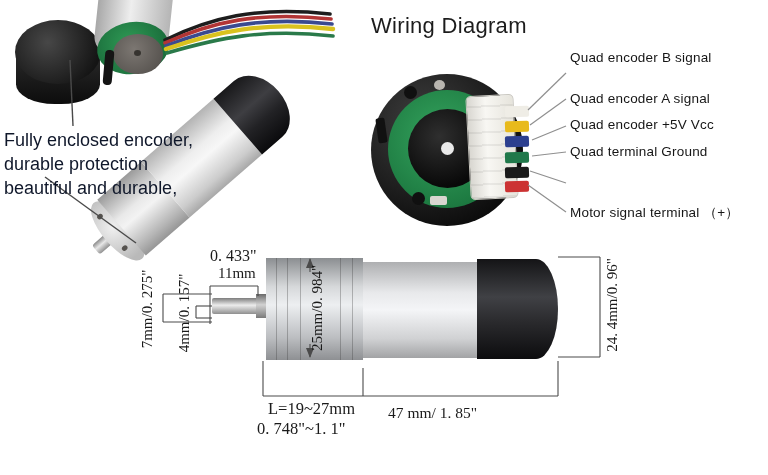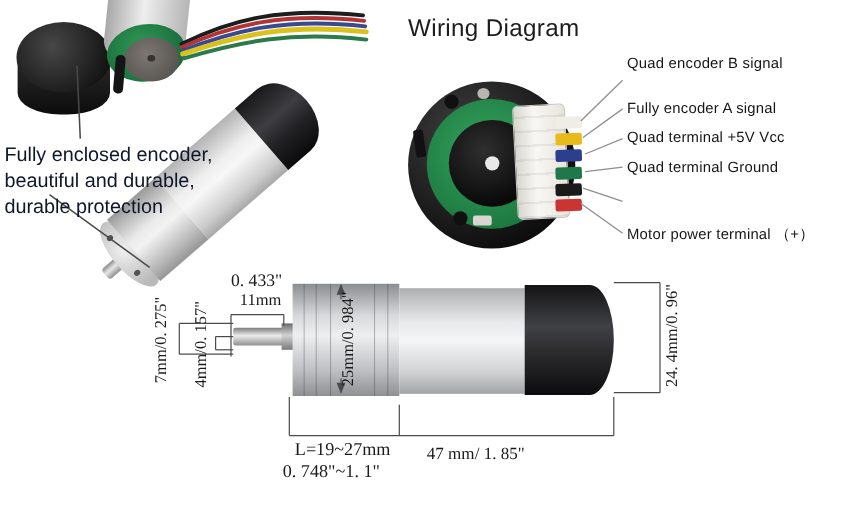--- a/index.html
+++ b/index.html
@@ -98,22 +98,22 @@
     <div class="abs bm-face"></div>
     <div class="abs bm-gear"></div>
     <div class="abs bm-body"></div>
     <div class="abs bm-cap"></div>
     <div class="abs bm-screw" style="left:-4px;top:12px;"></div>
     <div class="abs bm-screw" style="left:-6px;top:52px;"></div>
   </div>
 
   <div class="abs caption txt">
     <div>Fully enclosed encoder,</div>
+    <div>durable protection</div>
     <div>beautiful and durable,</div>
-    <div>durable protection</div>
   </div>
 
   <div class="abs wd-title txt">Wiring Diagram</div>
 
   <div class="abs enc-outer"></div>
   <div class="abs enc-pcb"></div>
   <div class="abs hole1"></div>
   <div class="abs hole2"></div>
   <div class="abs screw"></div>
   <div class="abs ic"></div>
@@ -123,24 +123,24 @@
   <div class="abs connector"></div>
 
   <div class="abs stub" style="top: 106px; background: rgb(239, 237, 230);"></div>
   <div class="abs stub" style="top: 121px; background: rgb(232, 186, 28);"></div>
   <div class="abs stub" style="top: 136px; background: rgb(44, 63, 143);"></div>
   <div class="abs stub" style="top: 152px; background: rgb(32, 120, 74);"></div>
   <div class="abs stub" style="top: 167px; background: rgb(26, 26, 26);"></div>
   <div class="abs stub" style="top: 181px; background: rgb(204, 51, 51);"></div>
 
   <div class="abs wd-label txt" style="top:50px;">Quad encoder B signal</div>
-  <div class="abs wd-label txt" style="top:91px;">Fully encoder A signal</div>
-  <div class="abs wd-label txt" style="top:117px;">Quad terminal +5V Vcc</div>
+  <div class="abs wd-label txt" style="top:91px;">Quad encoder A signal</div>
+  <div class="abs wd-label txt" style="top:117px;">Quad encoder +5V Vcc</div>
   <div class="abs wd-label txt" style="top:144px;">Quad terminal Ground</div>
-  <div class="abs wd-label txt" style="top:204px;">Motor power terminal （+）</div>
+  <div class="abs wd-label txt" style="top:204px;">Motor signal terminal （+）</div>
 
   <div class="abs sv-shaft"></div>
   <div class="abs sv-collar"></div>
   <div class="abs sv-gear">
     <div class="abs ridge" style="left:10px;"></div>
     <div class="abs ridge" style="left:21px;"></div>
     <div class="abs ridge" style="left:34px;"></div>
     <div class="abs ridge" style="left:74px;"></div>
     <div class="abs ridge" style="left:86px;"></div>
   </div>

